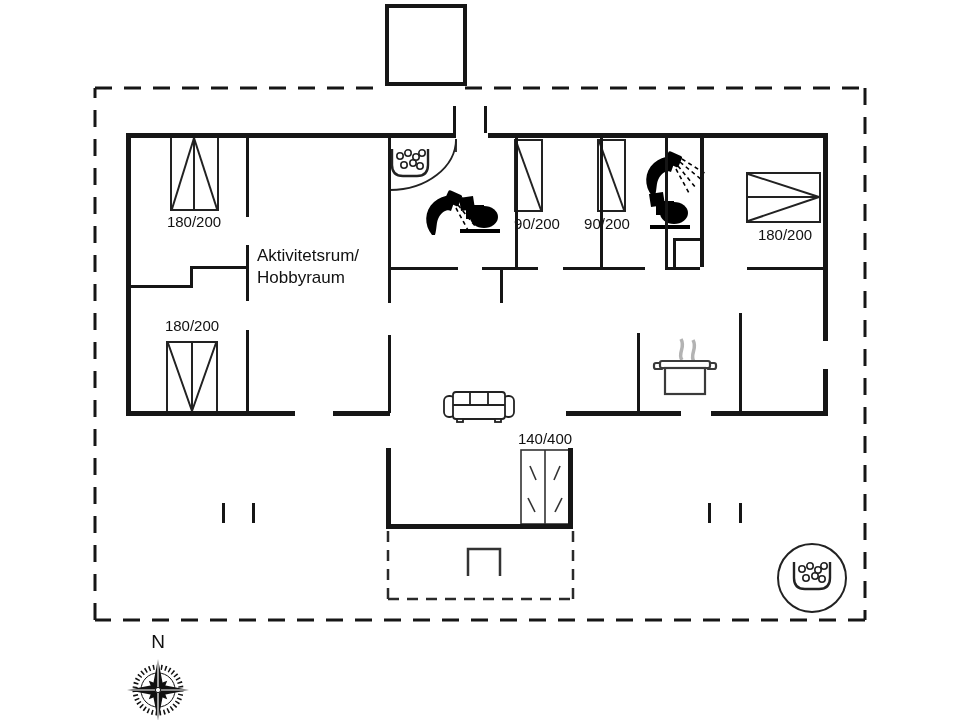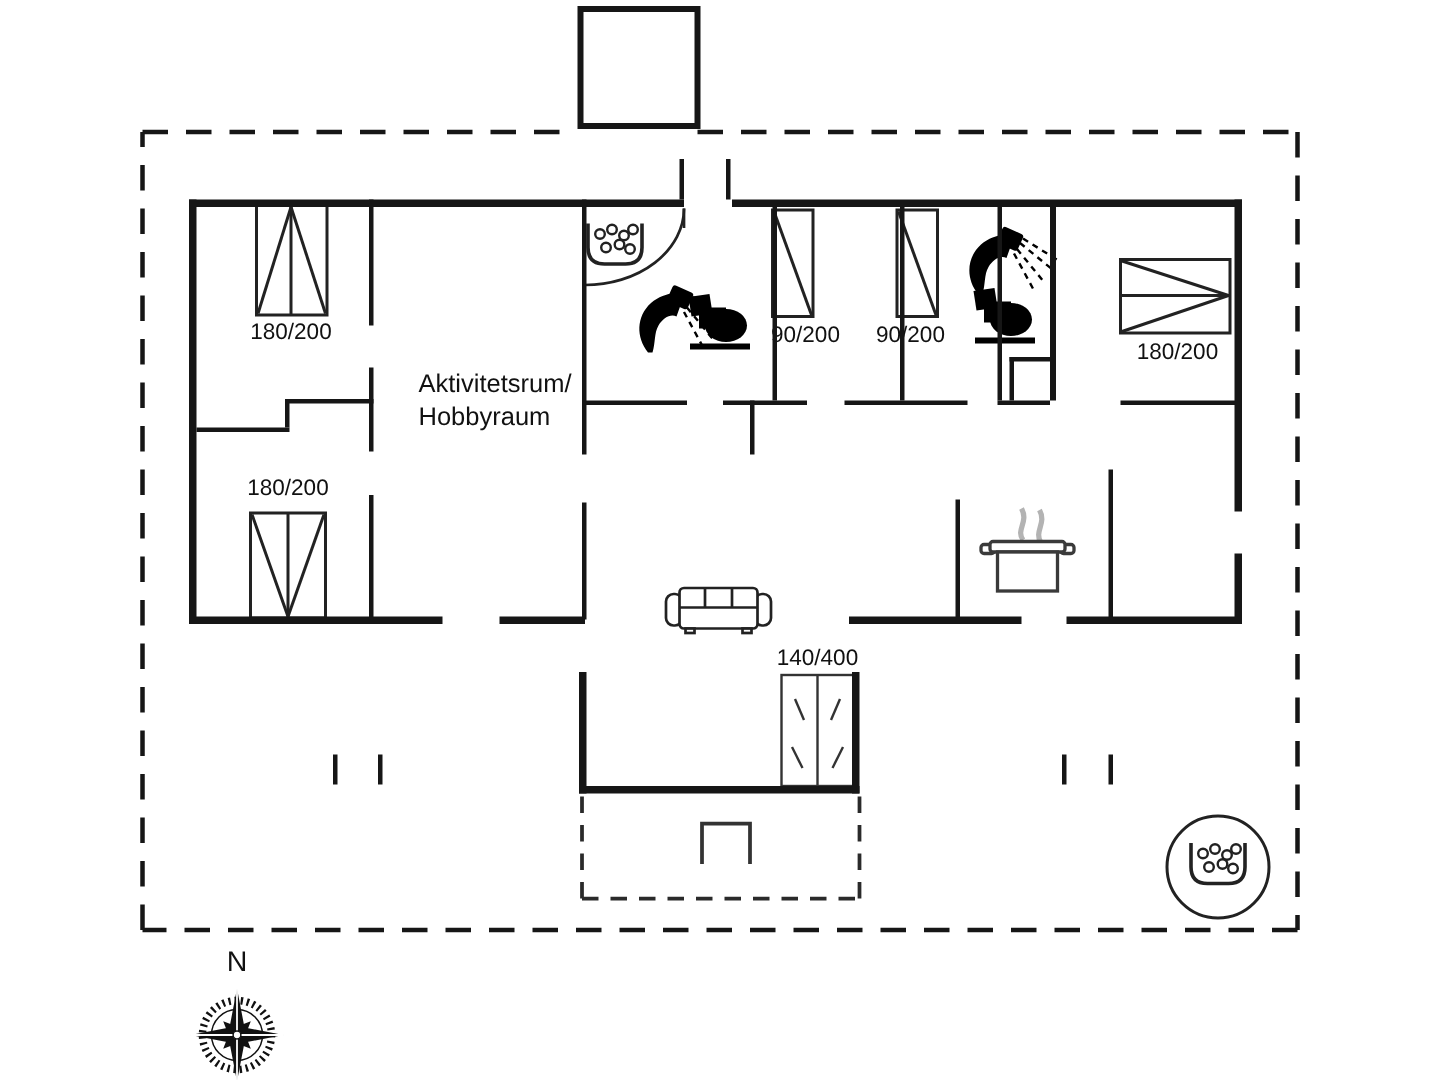--- a/index.html
+++ b/index.html
@@ -173,21 +173,21 @@
 
   <div class="outbuilding"></div>
 
   <div class="lbl" style="left:149px;top:213px;">180/200</div>
   <div class="lbl" style="left:147px;top:317px;">180/200</div>
   <div class="lbl" style="left:492px;top:215px;">90/200</div>
   <div class="lbl" style="left:562px;top:215px;">90/200</div>
   <div class="lbl" style="left:740px;top:226px;">180/200</div>
   <div class="lbl" style="left:500px;top:430px;">140/400</div>
 
-  <div class="room-label" style="left:279px;top:245px;">
+  <div class="room-label" style="left:257px;top:245px;">
     <div>Aktivitetsrum/</div>
     <div>Hobbyraum</div>
   </div>
 
   <div class="north-label" style="left:138px;top:631px;">N</div>
 <div class="wall" style="left: 126px; top: 133px; width: 330px; height: 5px;"></div>
     <div class="wall" style="left: 488px; top: 133px; width: 340px; height: 5px;"></div>
     <div class="wall" style="left: 126px; top: 133px; width: 5px; height: 283px;"></div>
     <div class="wall" style="left: 823px; top: 133px; width: 5px; height: 208px;"></div>
     <div class="wall" style="left: 823px; top: 369px; width: 5px; height: 47px;"></div>

